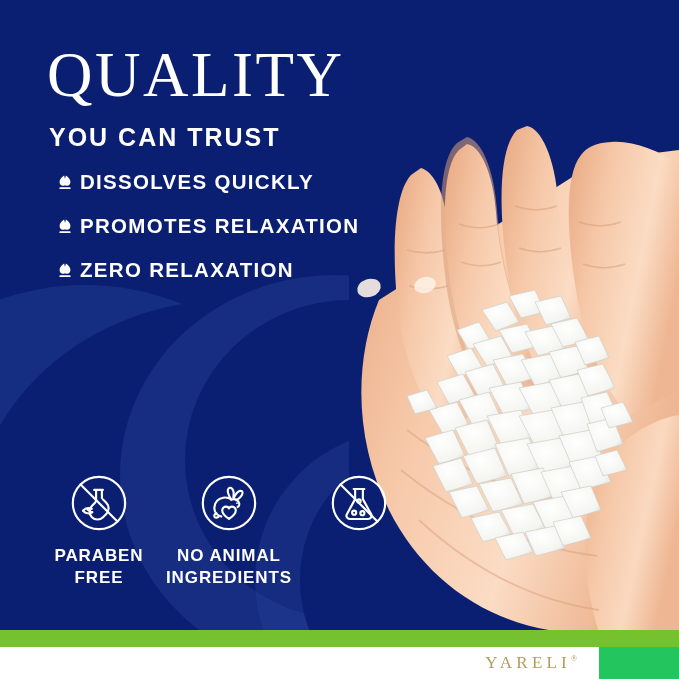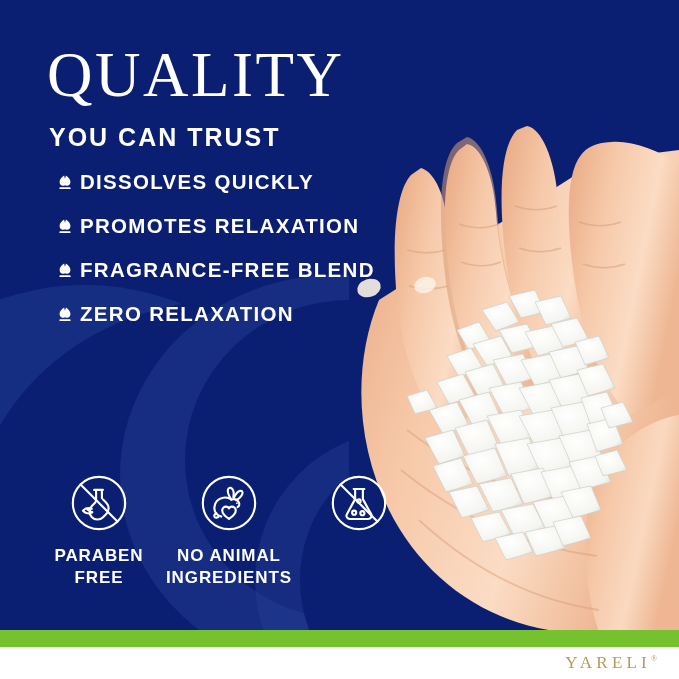--- a/index.html
+++ b/index.html
@@ -186,21 +186,21 @@
     width: 679px;
     height: 17px;
     background: #76c22e;
   }
 
   
   .footer {
     position: absolute;
     left: 0;
     top: 647px;
-    width: 679px;
+    width: 599px;
     height: 32px;
     background: #ffffff;
   }
   .brand {
     position: absolute;
     right: 22px;
     top: 6px;
     font-family: "Liberation Serif", serif;
     font-size: 17px;
     color: #b49a5e;
@@ -355,28 +355,20 @@
 
       <li class="feature-item">
         <svg class="feature-marker" viewBox="0 0 20 20">
           <path d="M9.1 3.6 C 6.2 5.6 4.3 8.0 4.6 10.5 C 4.8 12.6 6.5 14.0 8.4 13.8 C 10.2 13.6 11.2 12.2 10.9 10.4 C 10.6 8.4 9.6 6.0 9.1 3.6 Z" fill="#ffffff"></path>
           <path d="M10.9 3.6 C 13.8 5.6 15.7 8.0 15.4 10.5 C 15.2 12.6 13.5 14.0 11.6 13.8 C 9.8 13.6 8.8 12.2 9.1 10.4 C 9.4 8.4 10.4 6.0 10.9 3.6 Z" fill="#ffffff"></path>
           <rect x="4.4" y="15.2" width="11.2" height="1.9" rx="0.9" fill="#ffffff"></rect>
         </svg>
         <span class="feature-label">PROMOTES RELAXATION</span>
       </li>
 
-      <li class="feature-item">
-        <svg class="feature-marker" viewBox="0 0 20 20">
-          <path d="M9.1 3.6 C 6.2 5.6 4.3 8.0 4.6 10.5 C 4.8 12.6 6.5 14.0 8.4 13.8 C 10.2 13.6 11.2 12.2 10.9 10.4 C 10.6 8.4 9.6 6.0 9.1 3.6 Z" fill="#ffffff"></path>
-          <path d="M10.9 3.6 C 13.8 5.6 15.7 8.0 15.4 10.5 C 15.2 12.6 13.5 14.0 11.6 13.8 C 9.8 13.6 8.8 12.2 9.1 10.4 C 9.4 8.4 10.4 6.0 10.9 3.6 Z" fill="#ffffff"></path>
-          <rect x="4.4" y="15.2" width="11.2" height="1.9" rx="0.9" fill="#ffffff"></rect>
-        </svg>
-        <span class="feature-label">FRAGRANCE-FREE BLEND</span>
-      </li>
 
       <li class="feature-item">
         <svg class="feature-marker" viewBox="0 0 20 20">
           <path d="M9.1 3.6 C 6.2 5.6 4.3 8.0 4.6 10.5 C 4.8 12.6 6.5 14.0 8.4 13.8 C 10.2 13.6 11.2 12.2 10.9 10.4 C 10.6 8.4 9.6 6.0 9.1 3.6 Z" fill="#ffffff"></path>
           <path d="M10.9 3.6 C 13.8 5.6 15.7 8.0 15.4 10.5 C 15.2 12.6 13.5 14.0 11.6 13.8 C 9.8 13.6 8.8 12.2 9.1 10.4 C 9.4 8.4 10.4 6.0 10.9 3.6 Z" fill="#ffffff"></path>
           <rect x="4.4" y="15.2" width="11.2" height="1.9" rx="0.9" fill="#ffffff"></rect>
         </svg>
         <span class="feature-label">ZERO RELAXATION</span>
       </li>
 

